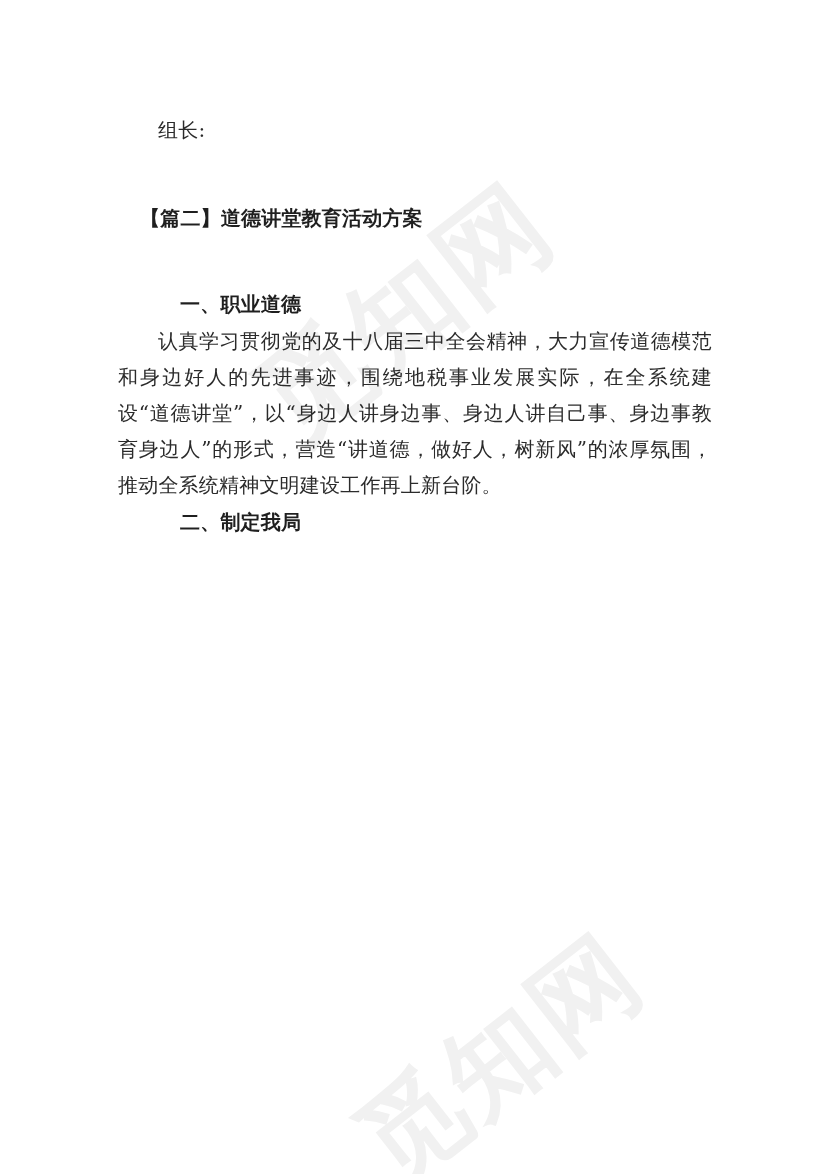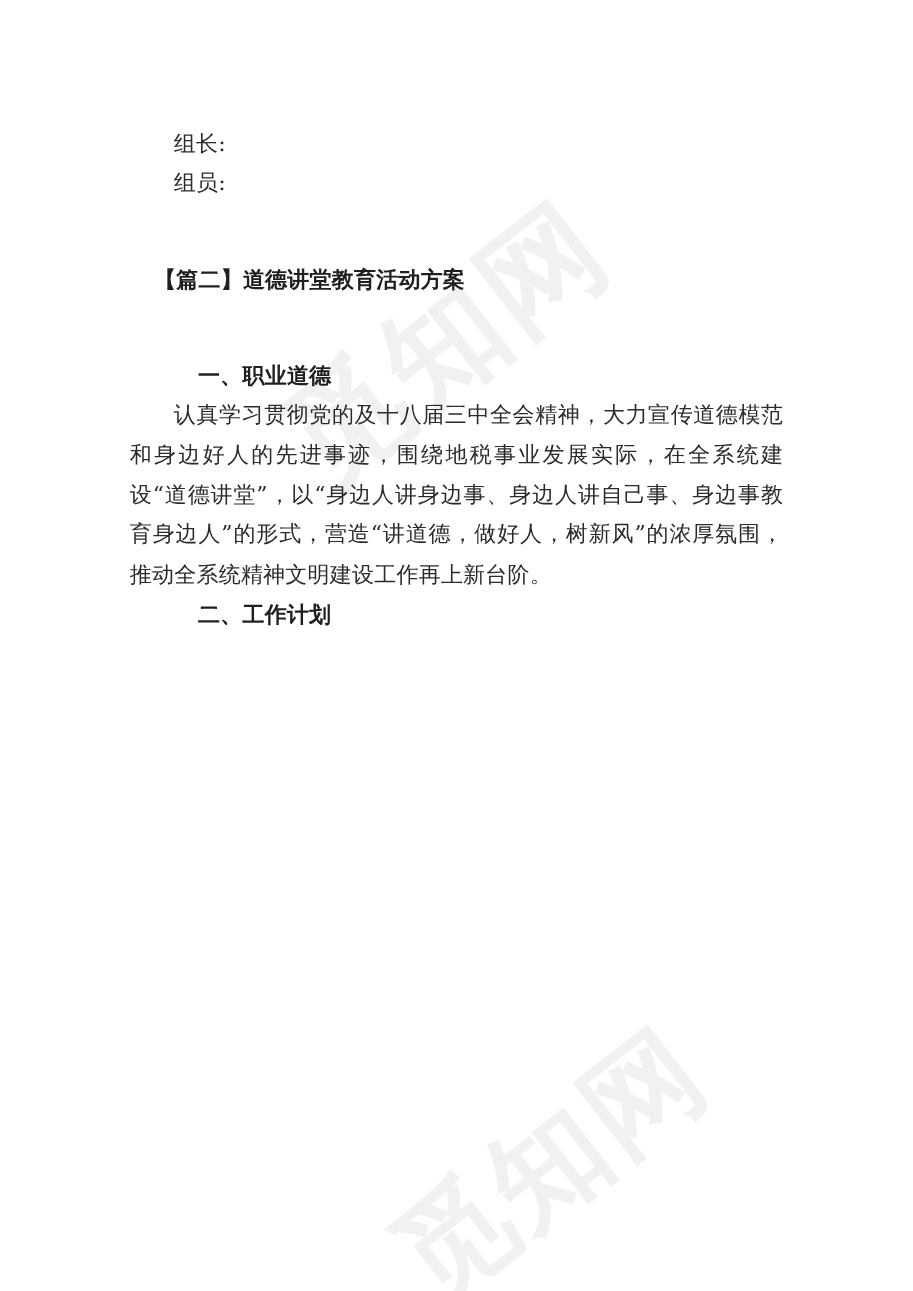--- a/index.html
+++ b/index.html
@@ -99,31 +99,30 @@
   <div class="watermark watermark-center">觅知网</div>
 
   <div class="watermark watermark-bottom">觅知网</div>
 
   <div class="content">
 
     <div class="sp-top"></div>
 
     <p class="line indent">组长:</p>
 
-    <p class="line indent">组员:</p>
 
 
     <div class="sp-gap-1"></div>
 
     <p class="heading heading-flush">【篇二】道德讲堂教育活动方案</p>
 
     <div class="sp-gap-2"></div>
 
 
     <p class="heading indent">一、职业道德</p>
 
     <p class="para indent">认真学习贯彻党的及十八届三中全会精神，大力宣传道德模范和身边好人的先进事迹，围绕地税事业发展实际，在全系统建设“道德讲堂”，以“身边人讲身边事、身边人讲自己事、身边事教育身边人”的形式，营造“讲道德，做好人，树新风”的浓厚氛围，推动全系统精神文明建设工作再上新台阶。</p>
 
-    <p class="heading indent">二、工作计划</p>
+    <p class="heading indent">二、制定我局</p>
 
 
   </div>
 </div>
 
 </body></html>

